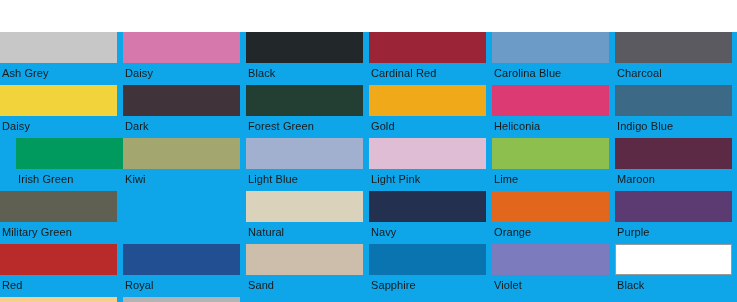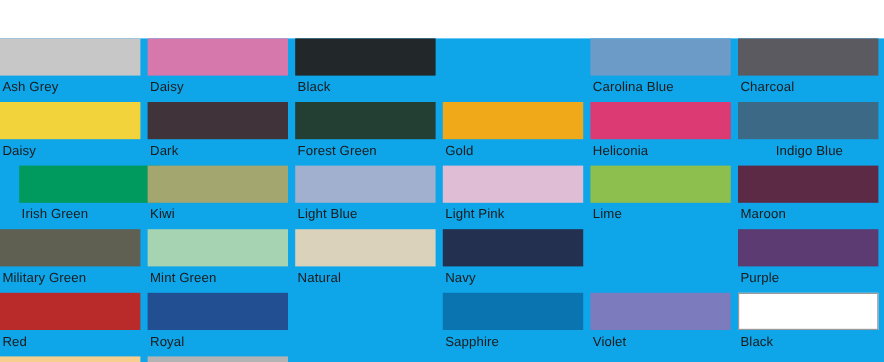--- a/index.html
+++ b/index.html
@@ -56,20 +56,24 @@
       <span class="swatch-label" style="width: 117px; height: 20px; line-height: 20px; color: rgb(26, 26, 26);">Ash Grey</span>
     </div>
     <div class="swatch-cell" style="left: 123px; top: 0px; width: 117px;">
       <div class="swatch-chip" style="background: rgb(215, 120, 173); width: 117px; height: 31px;"></div>
       <span class="swatch-label" style="width: 117px; height: 20px; line-height: 20px; color: rgb(26, 26, 26);">Daisy</span>
     </div>
     <div class="swatch-cell" style="left: 246px; top: 0px; width: 117px;">
       <div class="swatch-chip" style="background: rgb(34, 39, 42); width: 117px; height: 31px;"></div>
       <span class="swatch-label" style="width: 117px; height: 20px; line-height: 20px; color: rgb(26, 26, 26);">Black</span>
     </div>
+    <div class="swatch-cell" style="left: 369px; top: 0px; width: 117px;">
+      <div class="swatch-chip" style="background: rgb(156, 36, 55); width: 117px; height: 31px;"></div>
+      <span class="swatch-label" style="width: 117px; height: 20px; line-height: 20px; color: rgb(26, 26, 26);">Cardinal Red</span>
+    </div>
     <div class="swatch-cell" style="left: 492px; top: 0px; width: 117px;">
       <div class="swatch-chip" style="background: rgb(108, 155, 200); width: 117px; height: 31px;"></div>
       <span class="swatch-label" style="width: 117px; height: 20px; line-height: 20px; color: rgb(26, 26, 26);">Carolina Blue</span>
     </div>
     <div class="swatch-cell" style="left: 615px; top: 0px; width: 117px;">
       <div class="swatch-chip" style="background: rgb(91, 90, 96); width: 117px; height: 31px;"></div>
       <span class="swatch-label" style="width: 117px; height: 20px; line-height: 20px; color: rgb(26, 26, 26);">Charcoal</span>
     </div>
     <div class="swatch-cell" style="left: 0px; top: 53px; width: 117px;">
       <div class="swatch-chip" style="background: rgb(242, 211, 60); width: 117px; height: 31px;"></div>
@@ -84,21 +88,21 @@
       <span class="swatch-label" style="width: 117px; height: 20px; line-height: 20px; color: rgb(26, 26, 26);">Forest Green</span>
     </div>
     <div class="swatch-cell" style="left: 369px; top: 53px; width: 117px;">
       <div class="swatch-chip" style="background: rgb(239, 169, 25); width: 117px; height: 31px;"></div>
       <span class="swatch-label" style="width: 117px; height: 20px; line-height: 20px; color: rgb(26, 26, 26);">Gold</span>
     </div>
     <div class="swatch-cell" style="left: 492px; top: 53px; width: 117px;">
       <div class="swatch-chip" style="background: rgb(219, 58, 115); width: 117px; height: 31px;"></div>
       <span class="swatch-label" style="width: 117px; height: 20px; line-height: 20px; color: rgb(26, 26, 26);">Heliconia</span>
     </div>
-    <div class="swatch-cell" style="left: 615px; top: 53px; width: 117px; text-align: center;">
+    <div class="swatch-cell" style="left: 615px; top: 53px; width: 117px;">
       <div class="swatch-chip" style="background: rgb(60, 106, 134); width: 117px; height: 31px;"></div>
       <span class="swatch-label" style="width: 117px; height: 20px; line-height: 20px; color: rgb(26, 26, 26);">Indigo Blue</span>
     </div>
     <div class="swatch-cell" style="left: 0px; top: 106px; width: 117px; padding-left: 16px;">
       <div class="swatch-chip" style="background: rgb(0, 153, 94); width: 117px; height: 31px;"></div>
       <span class="swatch-label" style="width: 117px; height: 20px; line-height: 20px; color: rgb(26, 26, 26);">Irish Green</span>
     </div>
     <div class="swatch-cell" style="left: 123px; top: 106px; width: 117px;">
       <div class="swatch-chip" style="background: rgb(163, 166, 110); width: 117px; height: 31px;"></div>
       <span class="swatch-label" style="width: 117px; height: 20px; line-height: 20px; color: rgb(26, 26, 26);">Kiwi</span>
@@ -116,43 +120,47 @@
       <span class="swatch-label" style="width: 117px; height: 20px; line-height: 20px; color: rgb(26, 26, 26);">Lime</span>
     </div>
     <div class="swatch-cell" style="left: 615px; top: 106px; width: 117px;">
       <div class="swatch-chip" style="background: rgb(92, 42, 69); width: 117px; height: 31px;"></div>
       <span class="swatch-label" style="width: 117px; height: 20px; line-height: 20px; color: rgb(26, 26, 26);">Maroon</span>
     </div>
     <div class="swatch-cell" style="left: 0px; top: 159px; width: 117px;">
       <div class="swatch-chip" style="background: rgb(95, 95, 82); width: 117px; height: 31px;"></div>
       <span class="swatch-label" style="width: 117px; height: 20px; line-height: 20px; color: rgb(26, 26, 26);">Military Green</span>
     </div>
-    <div class="swatch-cell" style="left: 123px; top: 159px; width: 117px;">
-      <div class="swatch-chip" style="background: rgb(166, 211, 178); width: 117px; height: 31px;"></div>
-      <span class="swatch-label" style="width: 117px; height: 20px; line-height: 20px; color: rgb(26, 26, 26);">Mint Green</span>
-    </div>
     <div class="swatch-cell" style="left: 246px; top: 159px; width: 117px;">
       <div class="swatch-chip" style="background: rgb(219, 210, 187); width: 117px; height: 31px;"></div>
       <span class="swatch-label" style="width: 117px; height: 20px; line-height: 20px; color: rgb(26, 26, 26);">Natural</span>
     </div>
     <div class="swatch-cell" style="left: 369px; top: 159px; width: 117px;">
       <div class="swatch-chip" style="background: rgb(35, 48, 79); width: 117px; height: 31px;"></div>
       <span class="swatch-label" style="width: 117px; height: 20px; line-height: 20px; color: rgb(26, 26, 26);">Navy</span>
+    </div>
+    <div class="swatch-cell" style="left: 492px; top: 159px; width: 117px;">
+      <div class="swatch-chip" style="background: rgb(226, 102, 28); width: 117px; height: 31px;"></div>
+      <span class="swatch-label" style="width: 117px; height: 20px; line-height: 20px; color: rgb(26, 26, 26);">Orange</span>
     </div>
     <div class="swatch-cell" style="left: 615px; top: 159px; width: 117px;">
       <div class="swatch-chip" style="background: rgb(92, 58, 114); width: 117px; height: 31px;"></div>
       <span class="swatch-label" style="width: 117px; height: 20px; line-height: 20px; color: rgb(26, 26, 26);">Purple</span>
     </div>
     <div class="swatch-cell" style="left: 0px; top: 212px; width: 117px;">
       <div class="swatch-chip" style="background: rgb(185, 43, 43); width: 117px; height: 31px;"></div>
       <span class="swatch-label" style="width: 117px; height: 20px; line-height: 20px; color: rgb(26, 26, 26);">Red</span>
     </div>
     <div class="swatch-cell" style="left: 123px; top: 212px; width: 117px;">
       <div class="swatch-chip" style="background: rgb(34, 78, 146); width: 117px; height: 31px;"></div>
       <span class="swatch-label" style="width: 117px; height: 20px; line-height: 20px; color: rgb(26, 26, 26);">Royal</span>
+    </div>
+    <div class="swatch-cell" style="left: 246px; top: 212px; width: 117px;">
+      <div class="swatch-chip" style="background: rgb(204, 190, 171); width: 117px; height: 31px;"></div>
+      <span class="swatch-label" style="width: 117px; height: 20px; line-height: 20px; color: rgb(26, 26, 26);">Sand</span>
     </div>
     <div class="swatch-cell" style="left: 369px; top: 212px; width: 117px;">
       <div class="swatch-chip" style="background: rgb(10, 116, 176); width: 117px; height: 31px;"></div>
       <span class="swatch-label" style="width: 117px; height: 20px; line-height: 20px; color: rgb(26, 26, 26);">Sapphire</span>
     </div>
     <div class="swatch-cell" style="left: 492px; top: 212px; width: 117px;">
       <div class="swatch-chip" style="background: rgb(123, 123, 190); width: 117px; height: 31px;"></div>
       <span class="swatch-label" style="width: 117px; height: 20px; line-height: 20px; color: rgb(26, 26, 26);">Violet</span>
     </div>
     <div class="swatch-cell" style="left: 615px; top: 212px; width: 117px;">

